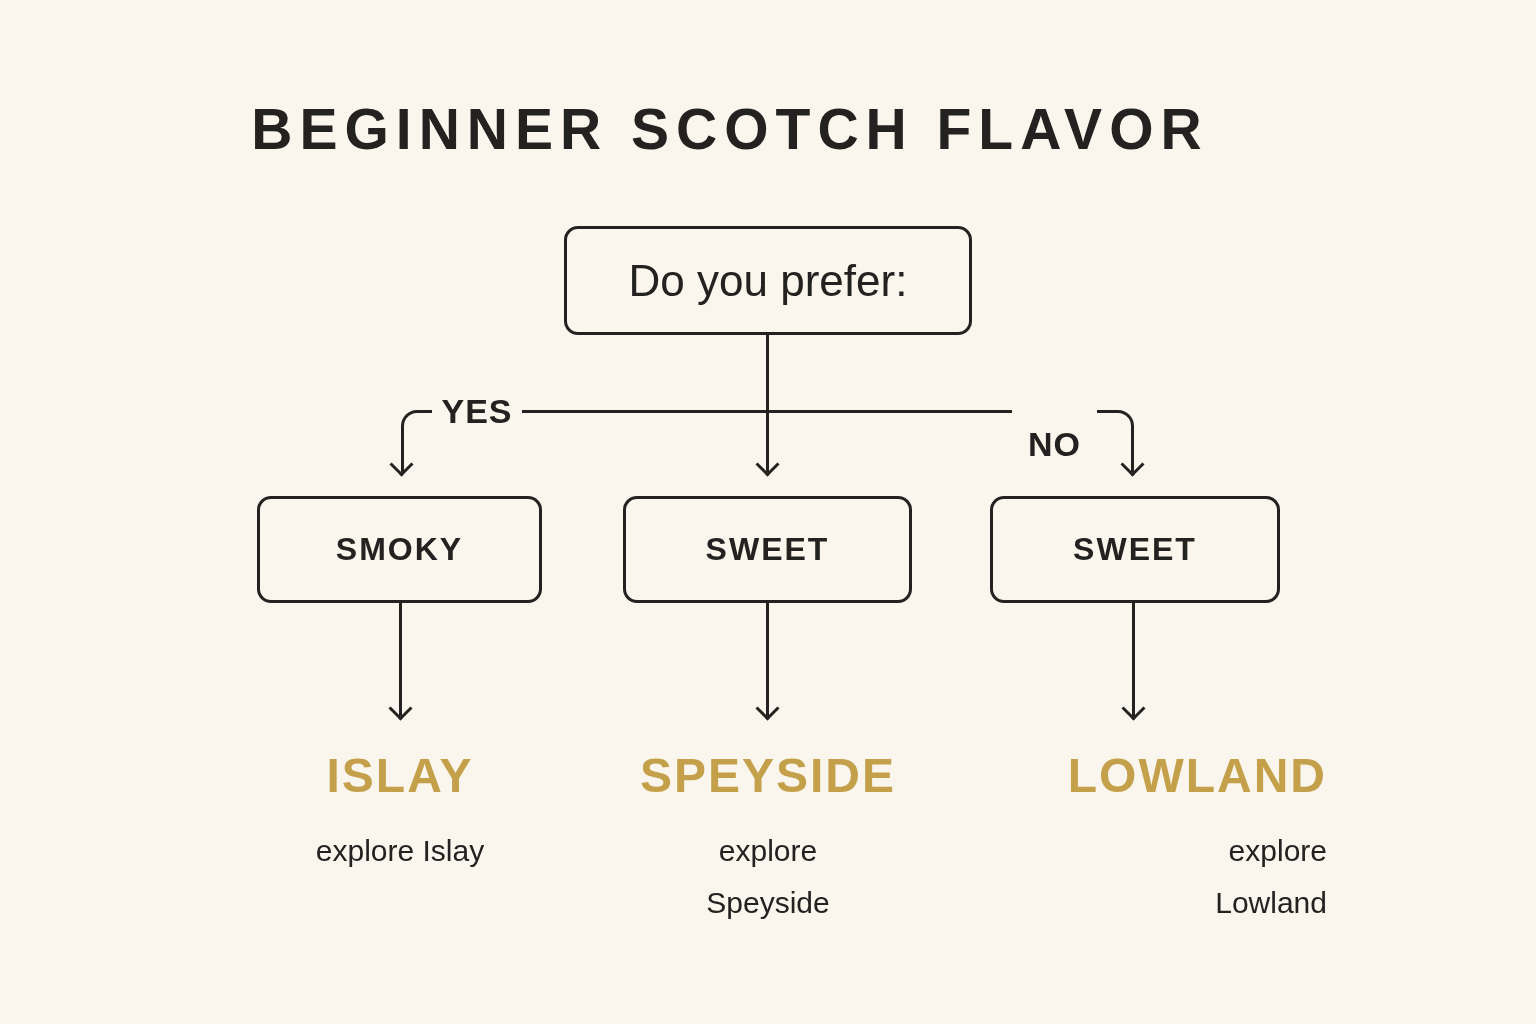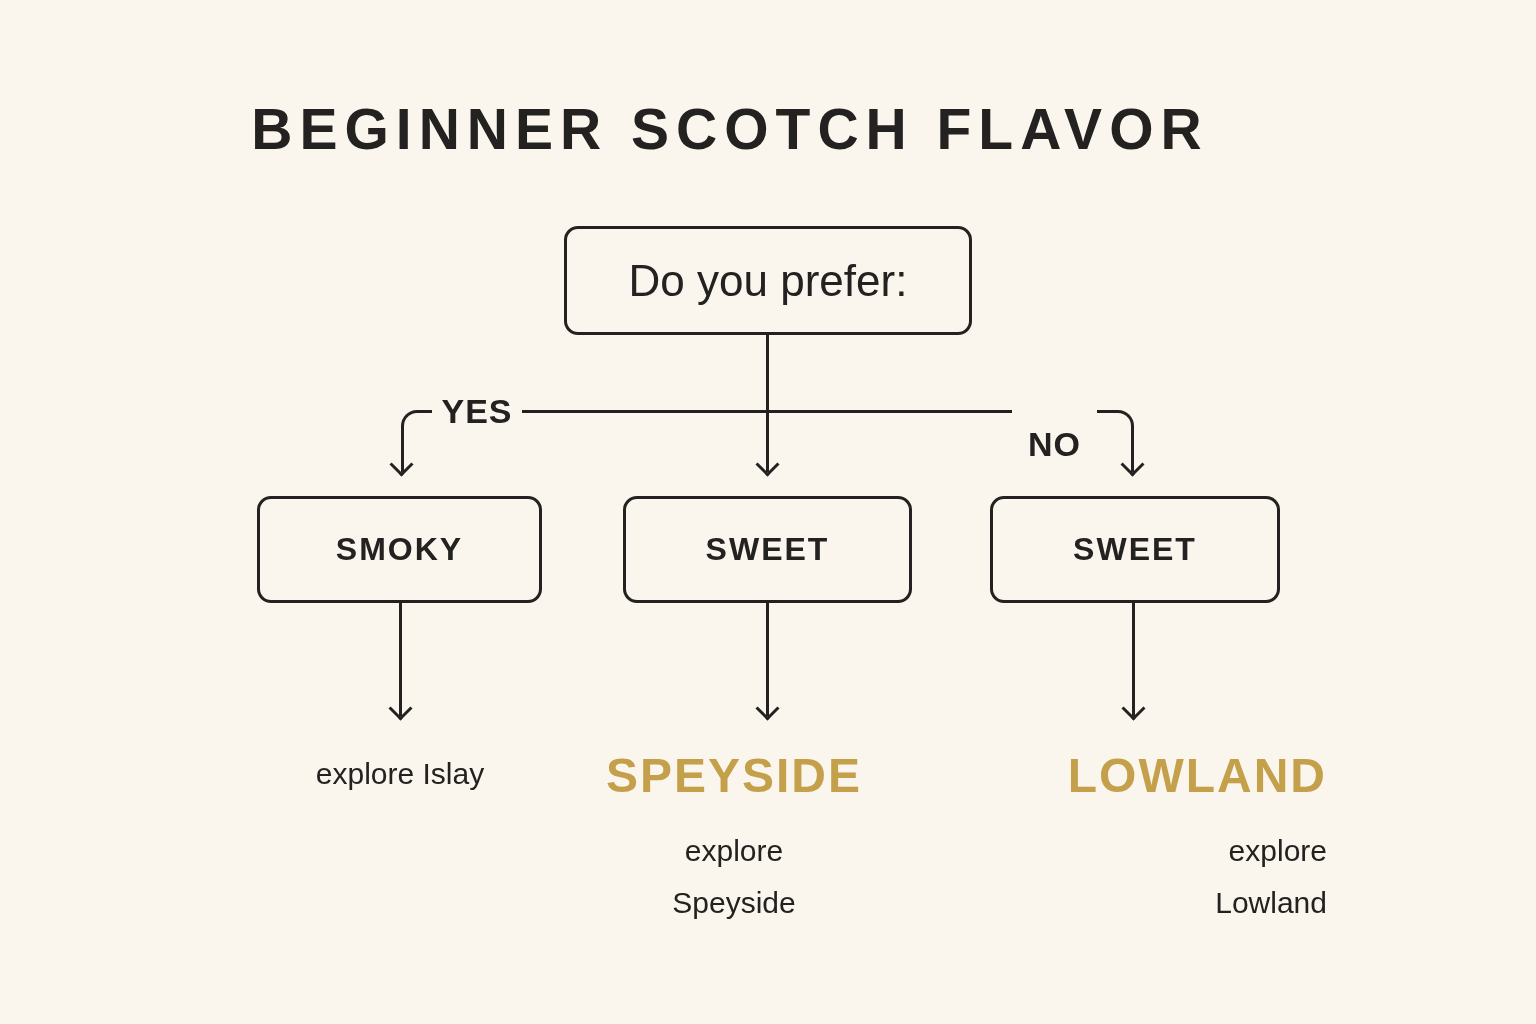--- a/index.html
+++ b/index.html
@@ -110,21 +110,21 @@
   }
   .branch-label.yes { left: 432px; width: 90px; }
   .branch-label.no  { left: 1012px; width: 85px; margin-top: 33px; }
 
   .result-col {
     position: absolute;
     width: 340px;
     text-align: center;
   }
   .result-col.c1 { left: 230px; }
-  .result-col.c2 { left: 564px; }
+  .result-col.c2 { left: 598px; }
   .result-col.c3 { left: 987px; text-align: right; }
 
   .result-name {
     font-size: 48px;
     font-weight: 700;
     letter-spacing: 2px;
     color: var(--accent);
     margin-bottom: 22px;
   }
   .result-action {
@@ -170,20 +170,21 @@
   <div class="vline" style="left:399px; top:603px; height:113px;"></div>
   <div class="chev" style="left:392px; top:700px;"></div>
 
   <div class="vline" style="left:766px; top:603px; height:113px;"></div>
   <div class="chev" style="left:759px; top:700px;"></div>
 
   <div class="vline" style="left:1132px; top:603px; height:113px;"></div>
   <div class="chev" style="left:1125px; top:700px;"></div>
 
   <div class="result-col c1" style="top:748px;">
+    <div class="result-name">ISLAY</div>
     <div class="result-action">
       <div>explore Islay</div>
       <div></div>
     </div>
   </div>
 
   <div class="result-col c2" style="top:748px;">
     <div class="result-name">SPEYSIDE</div>
     <div class="result-action">
       <div>explore</div>

